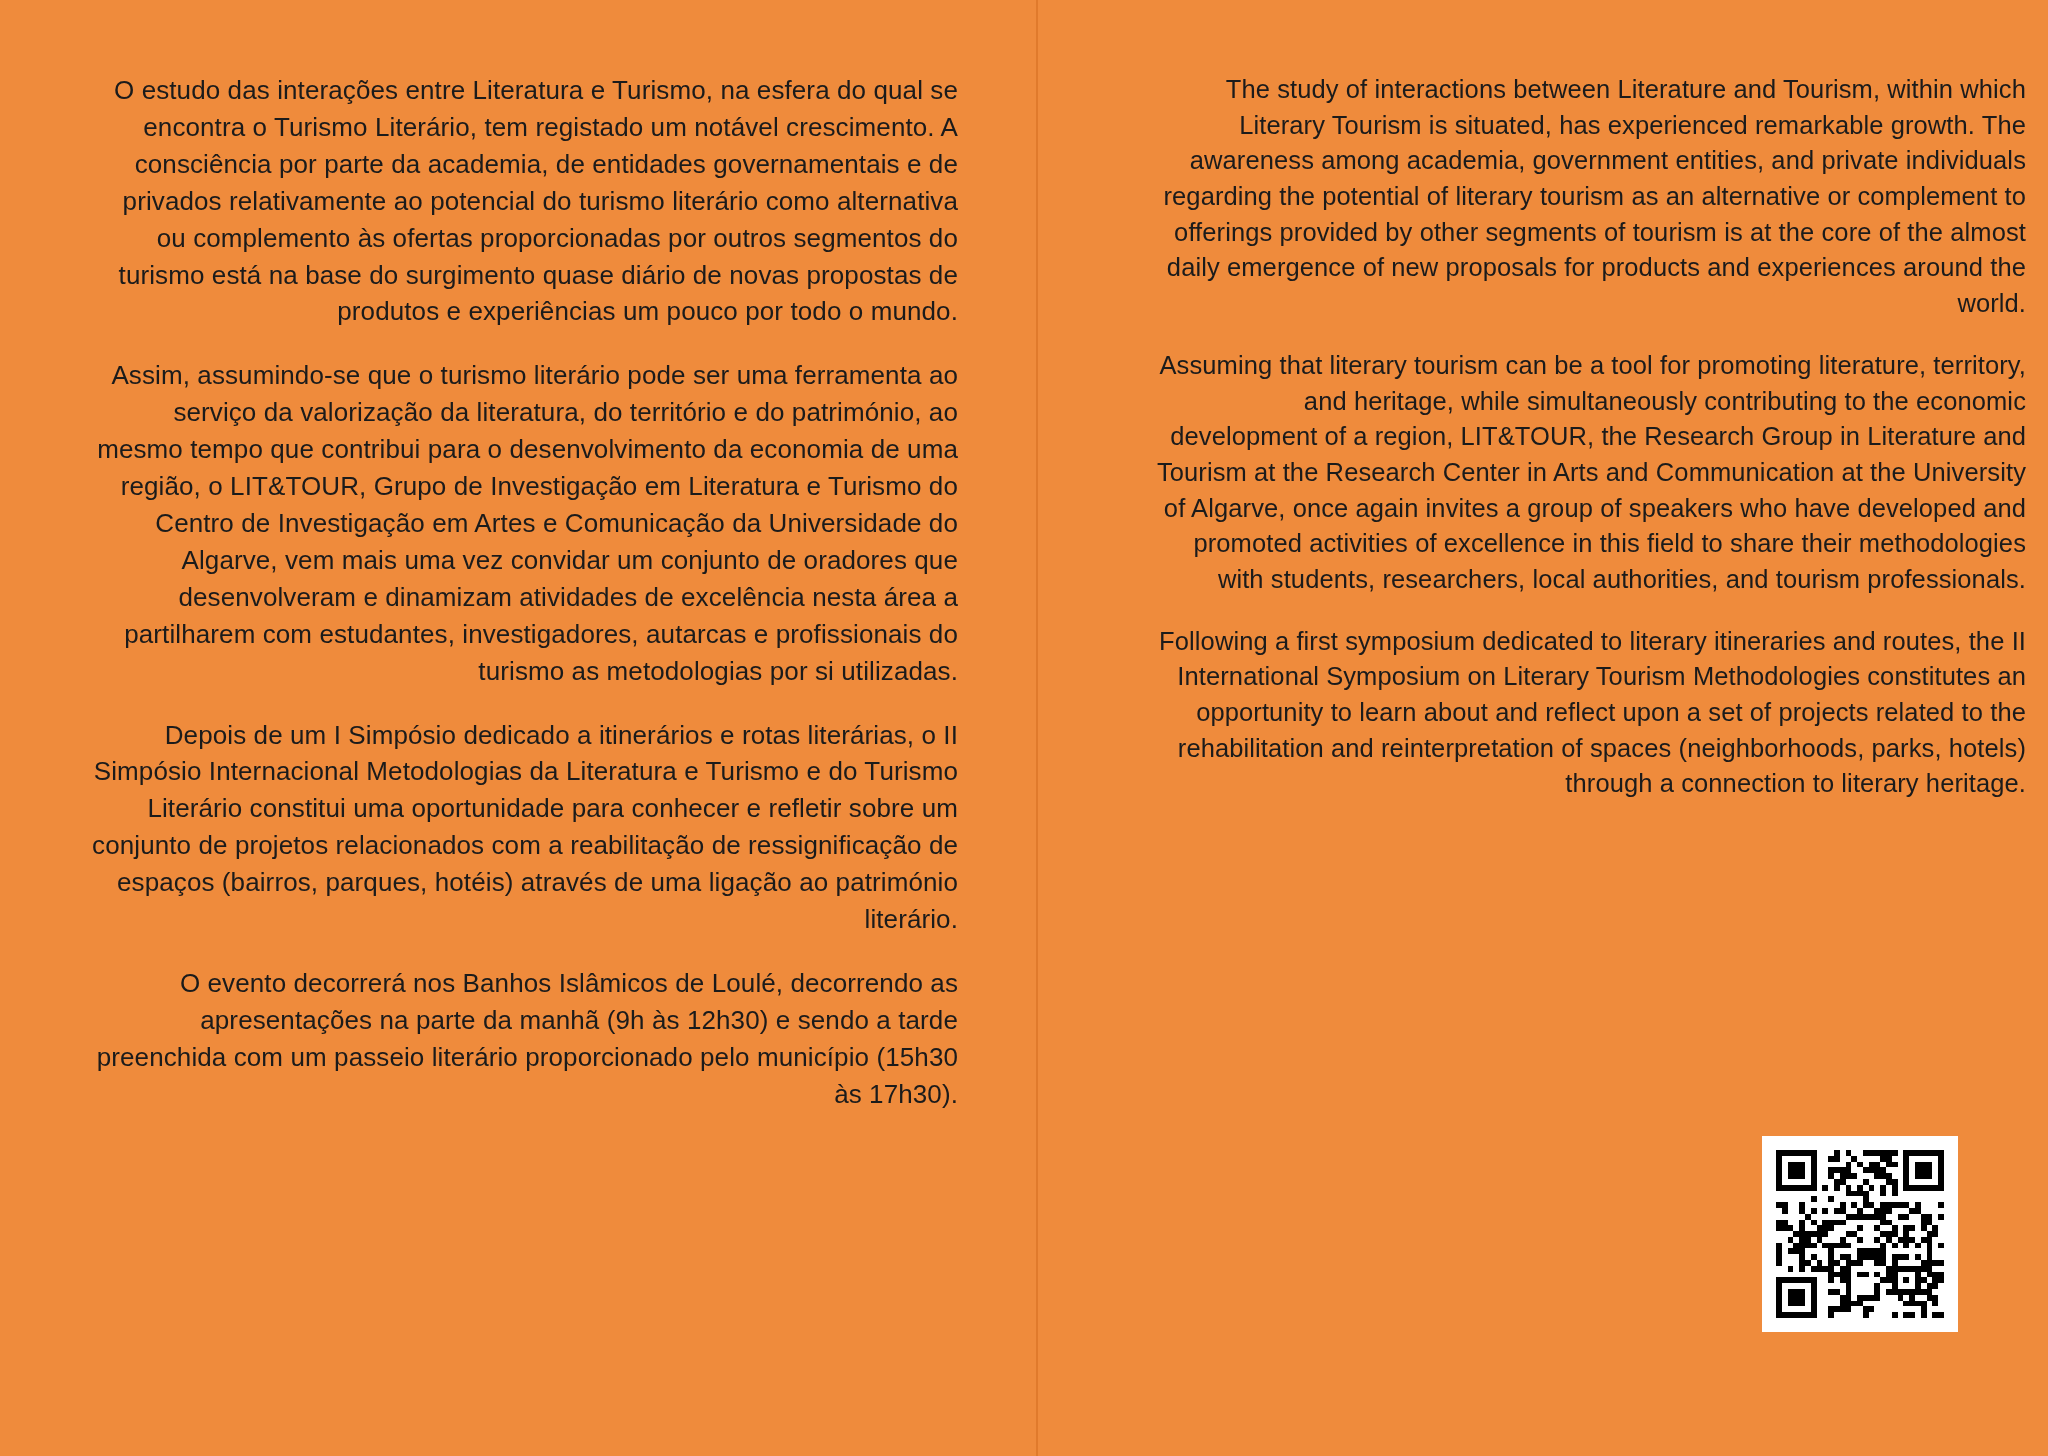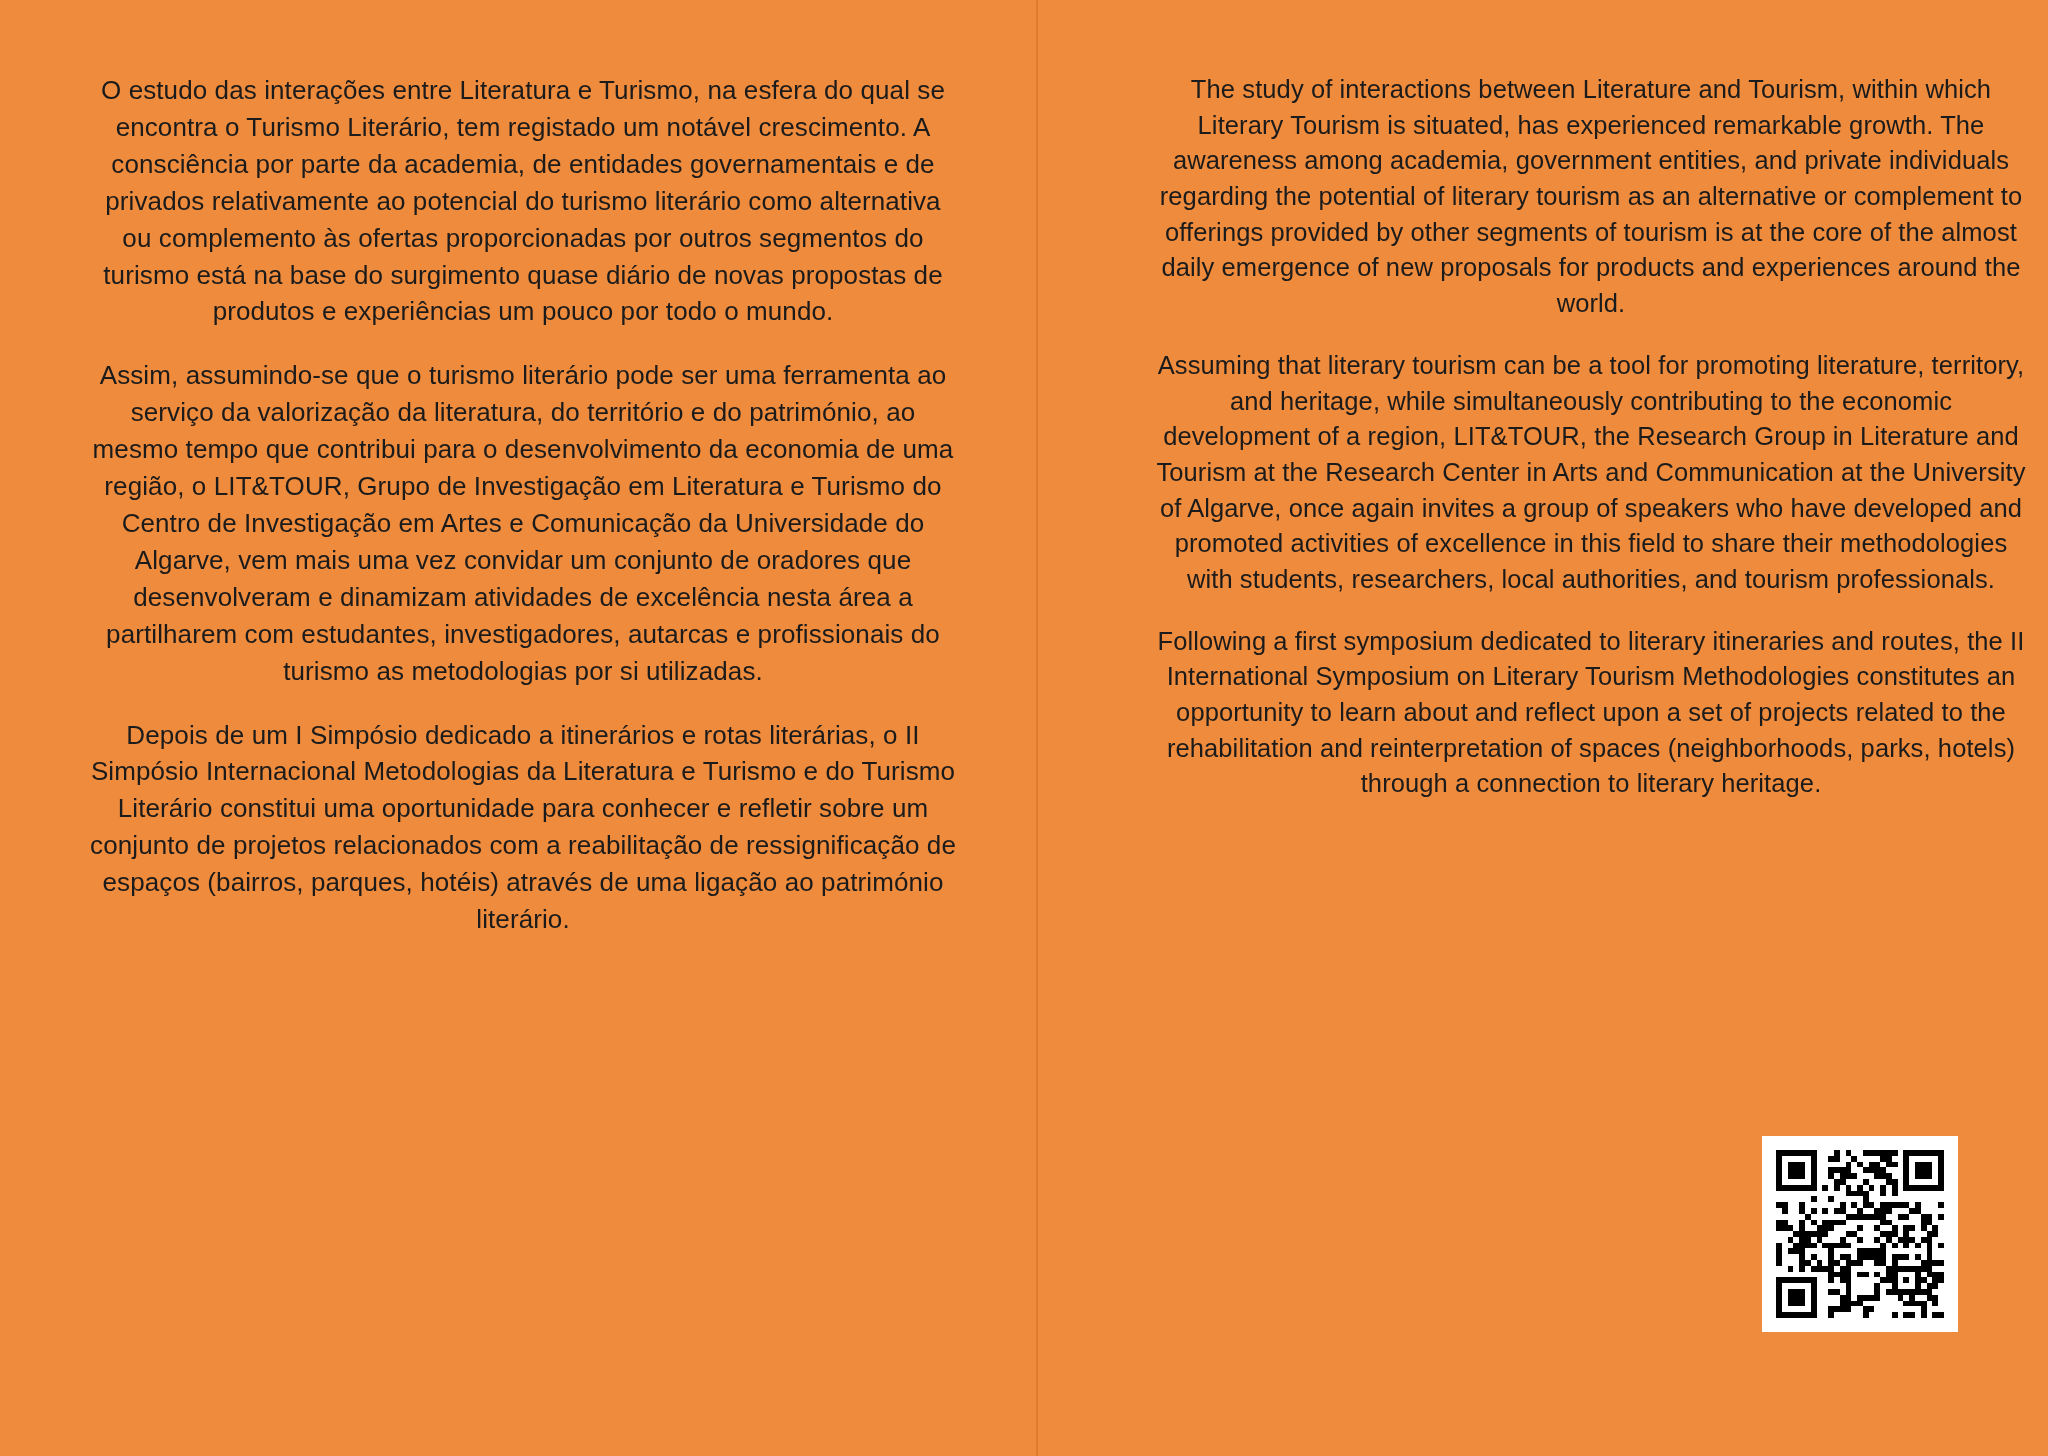--- a/index.html
+++ b/index.html
@@ -39,21 +39,21 @@
   }
   .col-en {
     left: 1156px;
     width: 870px;
   }
   .para {
     color: #1b1b1b;
     font-size: 25.5px;
     line-height: 1.40;
     margin: 0 0 26px 0;
-    text-align: center;
+    text-align: right;
     letter-spacing: 0.1px;
   }
   .col-pt .para {
     font-size: 26px;
     line-height: 1.42;
     margin-bottom: 27px;
   }
   .para b {
     font-weight: normal;
   }
@@ -81,20 +81,21 @@
 <body>
 
 <div class="page">
 
   <div class="divider"></div>
 
   <div class="column col-pt" id="col-pt">
       <p class="para"><span>O estudo das interações entre Literatura e Turismo, na esfera do qual se encontra o Turismo Literário, tem registado um notável crescimento. A consciência por parte da academia, de entidades governamentais e de privados relativamente ao potencial do turismo literário como alternativa ou complemento às ofertas proporcionadas por outros segmentos do turismo está na base do surgimento quase diário de novas propostas de produtos e experiências um pouco por todo o mundo.</span></p>
       <p class="para"><span>Assim, assumindo-se que o turismo literário pode ser uma ferramenta ao serviço da valorização da literatura, do território e do património, ao mesmo tempo que contribui para o desenvolvimento da economia de uma região, o </span><b>LIT&amp;TOUR, Grupo de Investigação em Literatura e Turismo</b><span> do Centro de Investigação em Artes e Comunicação da Universidade do Algarve, vem mais uma vez convidar um conjunto de oradores que desenvolveram e dinamizam atividades de excelência nesta área a partilharem com estudantes, investigadores, autarcas e profissionais do turismo as metodologias por si utilizadas.</span></p>
       <p class="para"><span>Depois de um I Simpósio dedicado a itinerários e rotas literárias, o </span><b>II Simpósio Internacional Metodologias da Literatura e Turismo e do Turismo Literário</b><span> constitui uma oportunidade para conhecer e refletir sobre um conjunto de projetos relacionados com a reabilitação de ressignificação de espaços (bairros, parques, hotéis) através de uma ligação ao património literário.</span></p>
+      <p class="para"><span>O evento decorrerá nos </span><b>Banhos Islâmicos de Loulé</b><span>, decorrendo as apresentações na parte da manhã (9h às 12h30) e sendo a tarde preenchida com um passeio literário proporcionado pelo município (15h30 às 17h30).</span></p>
     </div>
 
   <div class="column col-en" id="col-en">
       <p class="para"><span>The study of interactions between Literature and Tourism, within which Literary Tourism is situated, has experienced remarkable growth. The awareness among academia, government entities, and private individuals regarding the potential of literary tourism as an alternative or complement to offerings provided by other segments of tourism is at the core of the almost daily emergence of new proposals for products and experiences around the world.</span></p>
       <p class="para"><span>Assuming that literary tourism can be a tool for promoting literature, territory, and heritage, while simultaneously contributing to the economic development of a region, </span><b>LIT&amp;TOUR</b><span>, the </span><b>Research Group in Literature and Tourism</b><span> at the Research Center in Arts and Communication at the University of Algarve, once again invites a group of speakers who have developed and promoted activities of excellence in this field to share their methodologies with students, researchers, local authorities, and tourism professionals.</span></p>
       <p class="para"><span>Following a first symposium dedicated to literary itineraries and routes, the </span><b>II International Symposium on Literary Tourism Methodologies</b><span> constitutes an opportunity to learn about and reflect upon a set of projects related to the rehabilitation and reinterpretation of spaces (neighborhoods, parks, hotels) through a connection to literary heritage.</span></p>
     </div>
 
   <div class="qr">
     <svg id="qr-svg" viewBox="0 0 29 29" shape-rendering="crispEdges">

